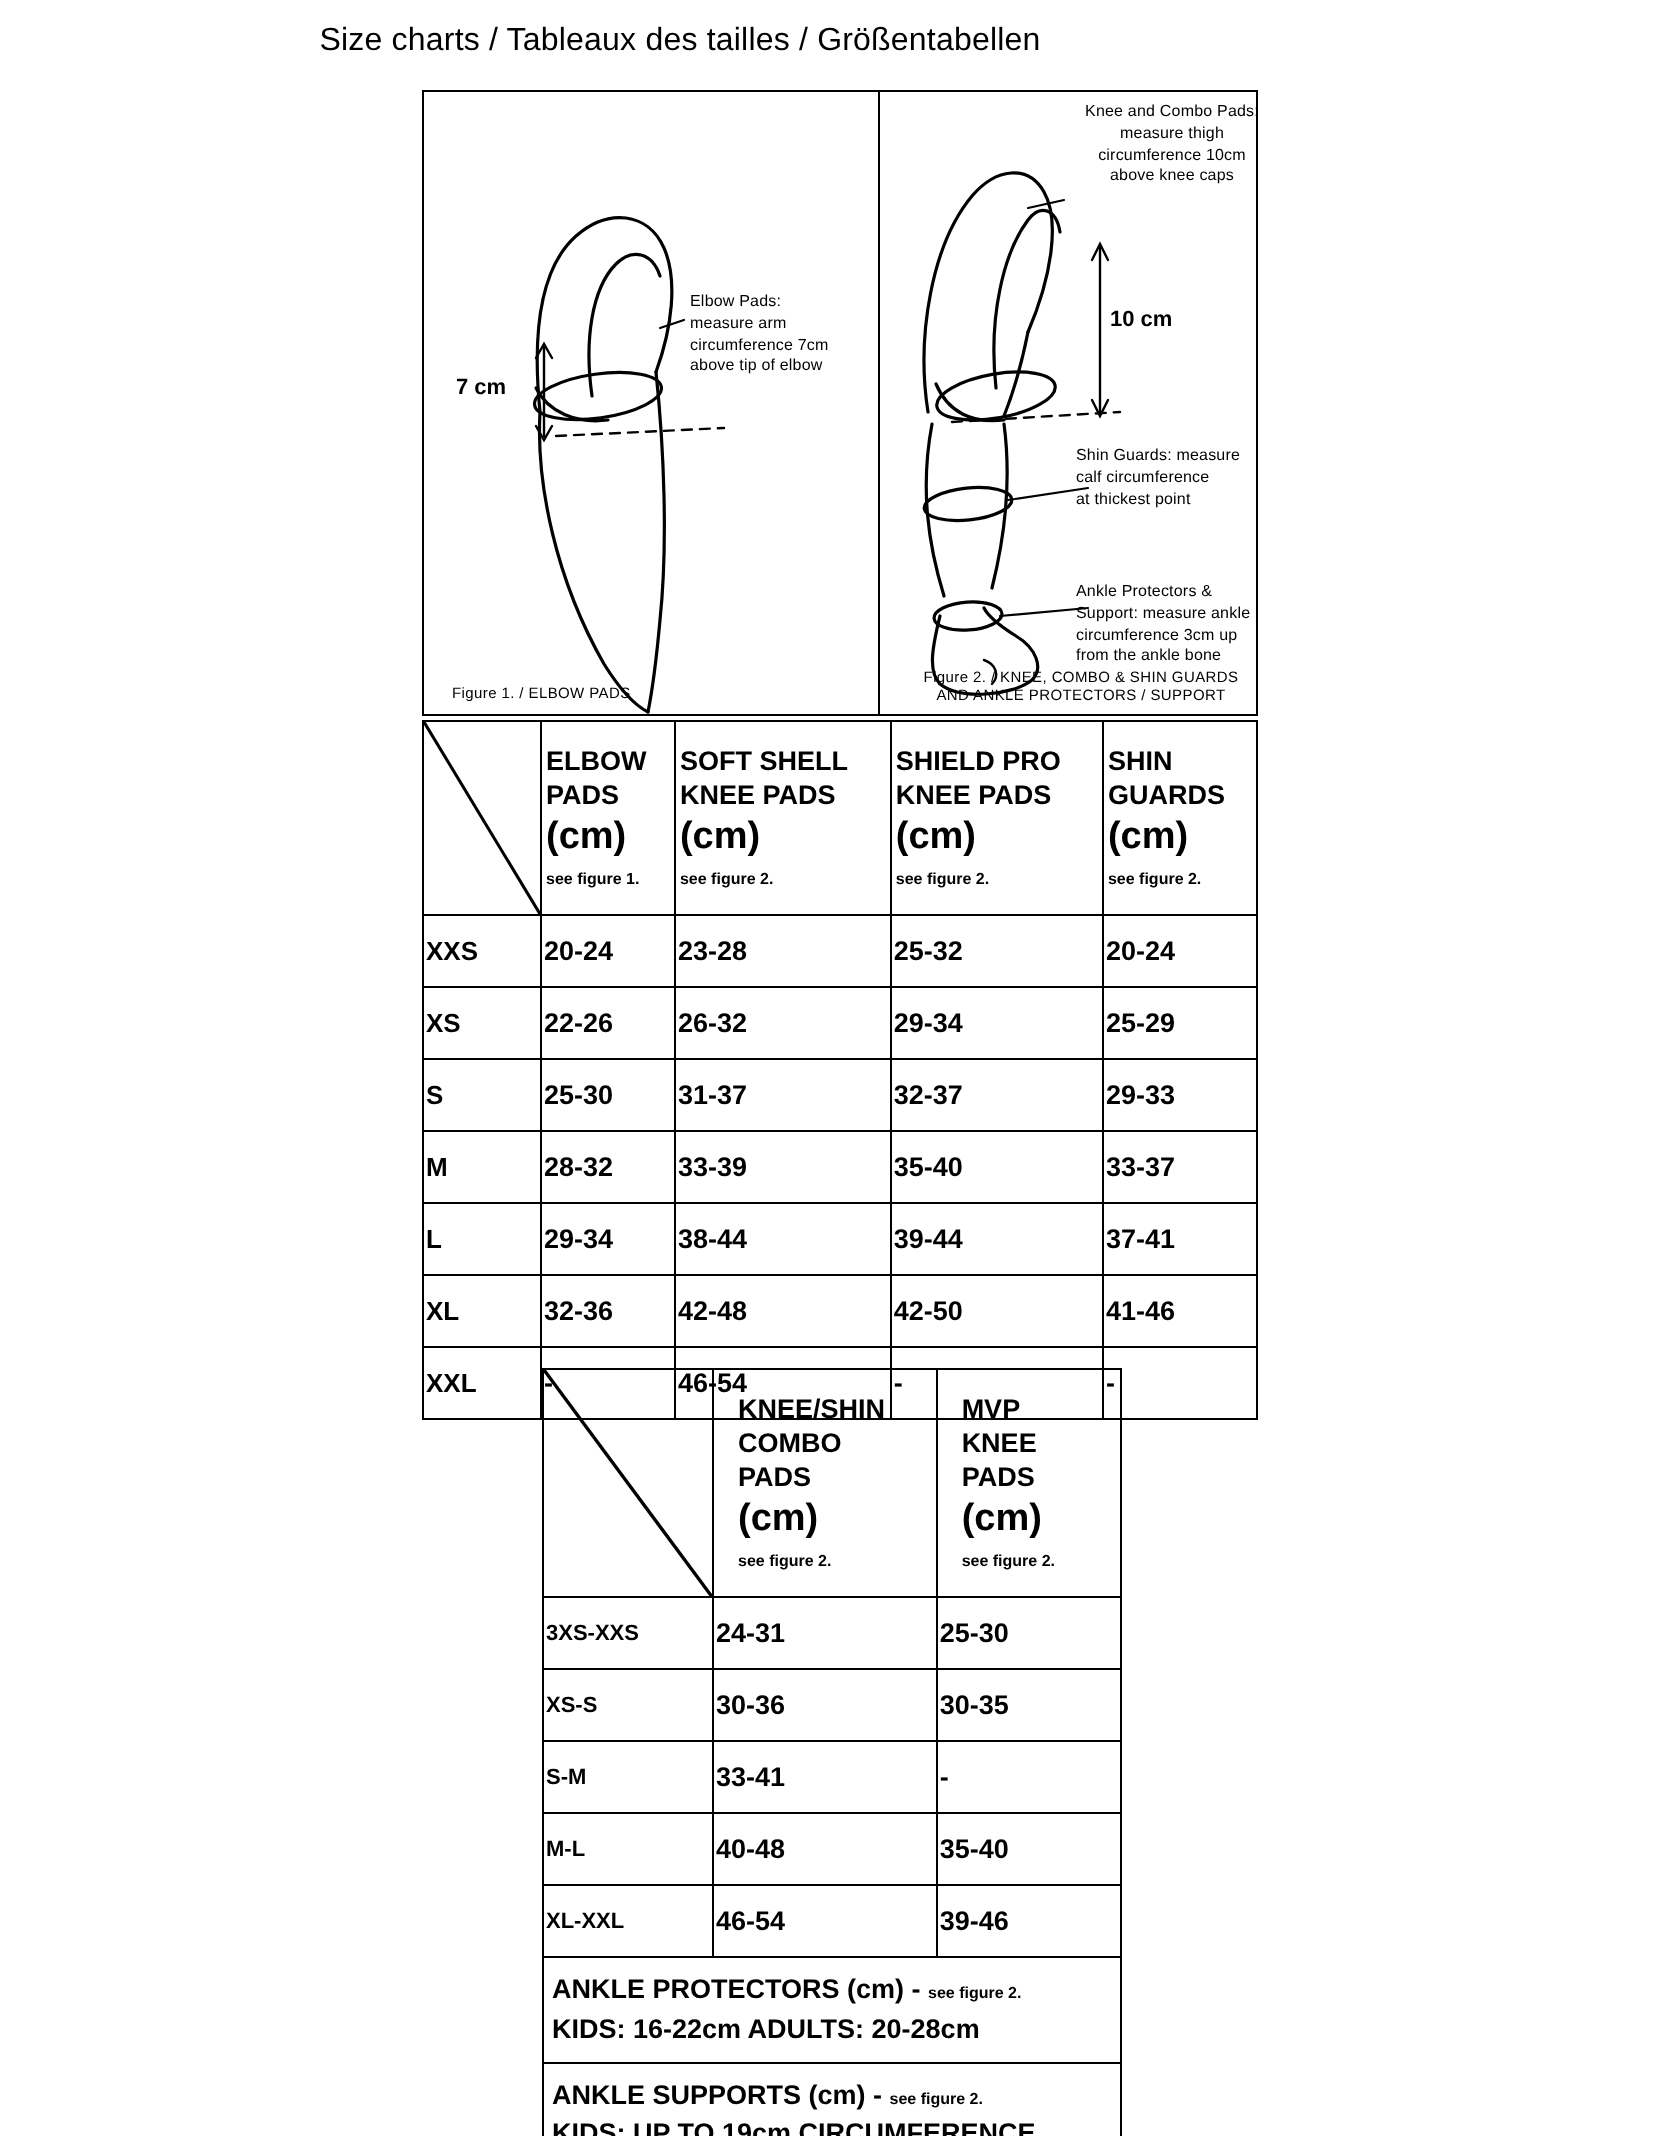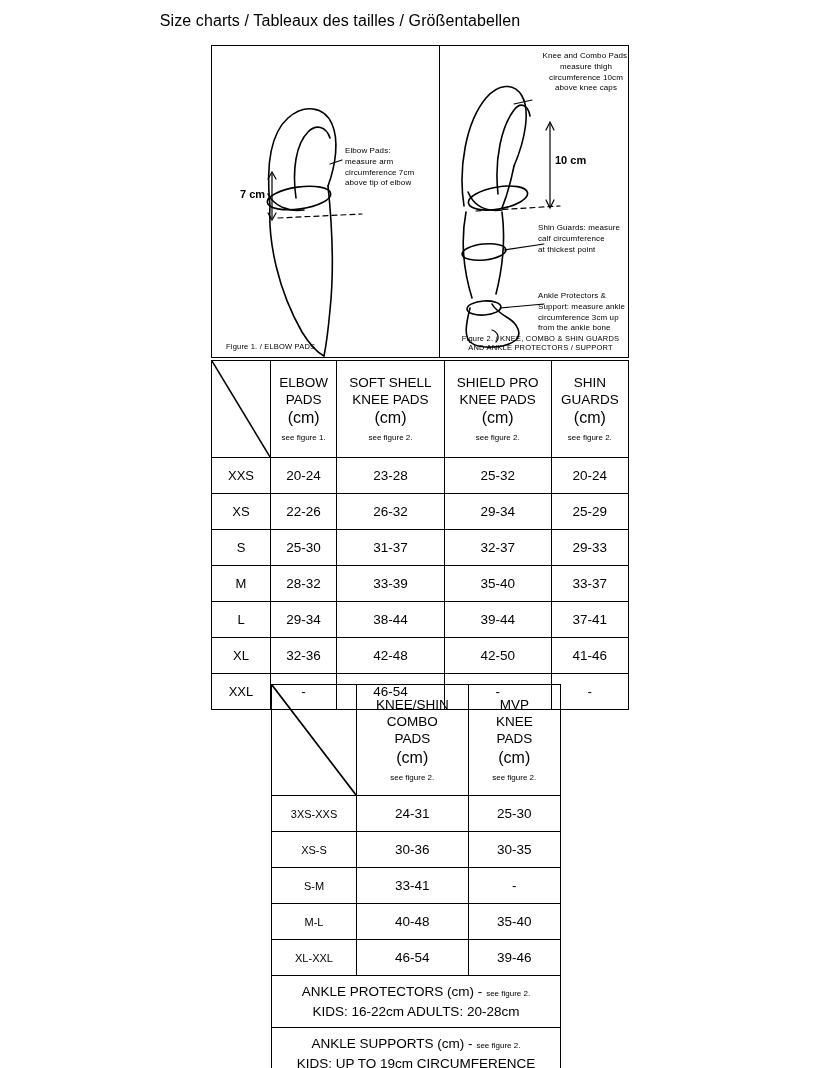--- a/index.html
+++ b/index.html
@@ -84,23 +84,22 @@
     top: 0;
   }
 
   
   table {
     border-collapse: collapse;
     position: absolute;
   }
   table td, table th {
     border: 1.5px solid #000;
-    text-align: center;
     vertical-align: middle;
-    font-weight: 400;
+    font-weight: 700;
   }
 
   
   #table1 {
     left: 211px;
     top: 360px;
     width: 418px;
   }
   #table1 .hdr td {
     height: 92px;
@@ -121,21 +120,21 @@
     font-size: 13.5px;
     height: 33px;
   }
   .note {
     font-size: 8px;
     display: block;
     margin-top: 5px;
   }
   .unit {
     display: block;
-    font-size: 16px;
+    font-size: 19px;
   }
   .slash {
     position: absolute;
     left: 0; top: 0; width: 100%; height: 100%;
     pointer-events: none;
   }
 
   
   #table2 {
     left: 271px;
@@ -198,21 +197,21 @@
 
           <path d="M66 172 L150 168" stroke-dasharray="5,4" stroke-width="1.2"></path>
 
           <path d="M60 128 L60 172" stroke-width="1.2"></path>
           <path d="M56 133 L60 126 L64 133" stroke-width="1.2"></path>
           <path d="M56 167 L60 174 L64 167" stroke-width="1.2"></path>
 
           <path d="M118 118 L130 114" stroke-width="1.1"></path>
         </g>
       </svg>
-      <div class="dimlabel" style="left:28px; top:142px;">7 cm</div>
+      <div class="dimlabel" style="left:16px; top:142px;">7 cm</div>
       <div class="annot" style="left:133px; top:100px; width:92px; white-space:pre-line;">Elbow Pads:
 measure  arm
 circumference 7cm
 above tip of elbow</div>
       <div class="fig-caption left">Figure 1. / ELBOW PADS</div>
     </div>
 
     <div class="fig-right">
       <svg class="fig" width="190" height="313" viewBox="0 0 190 313">
         <g fill="none" stroke="#000" stroke-width="1.6" stroke-linecap="round">

